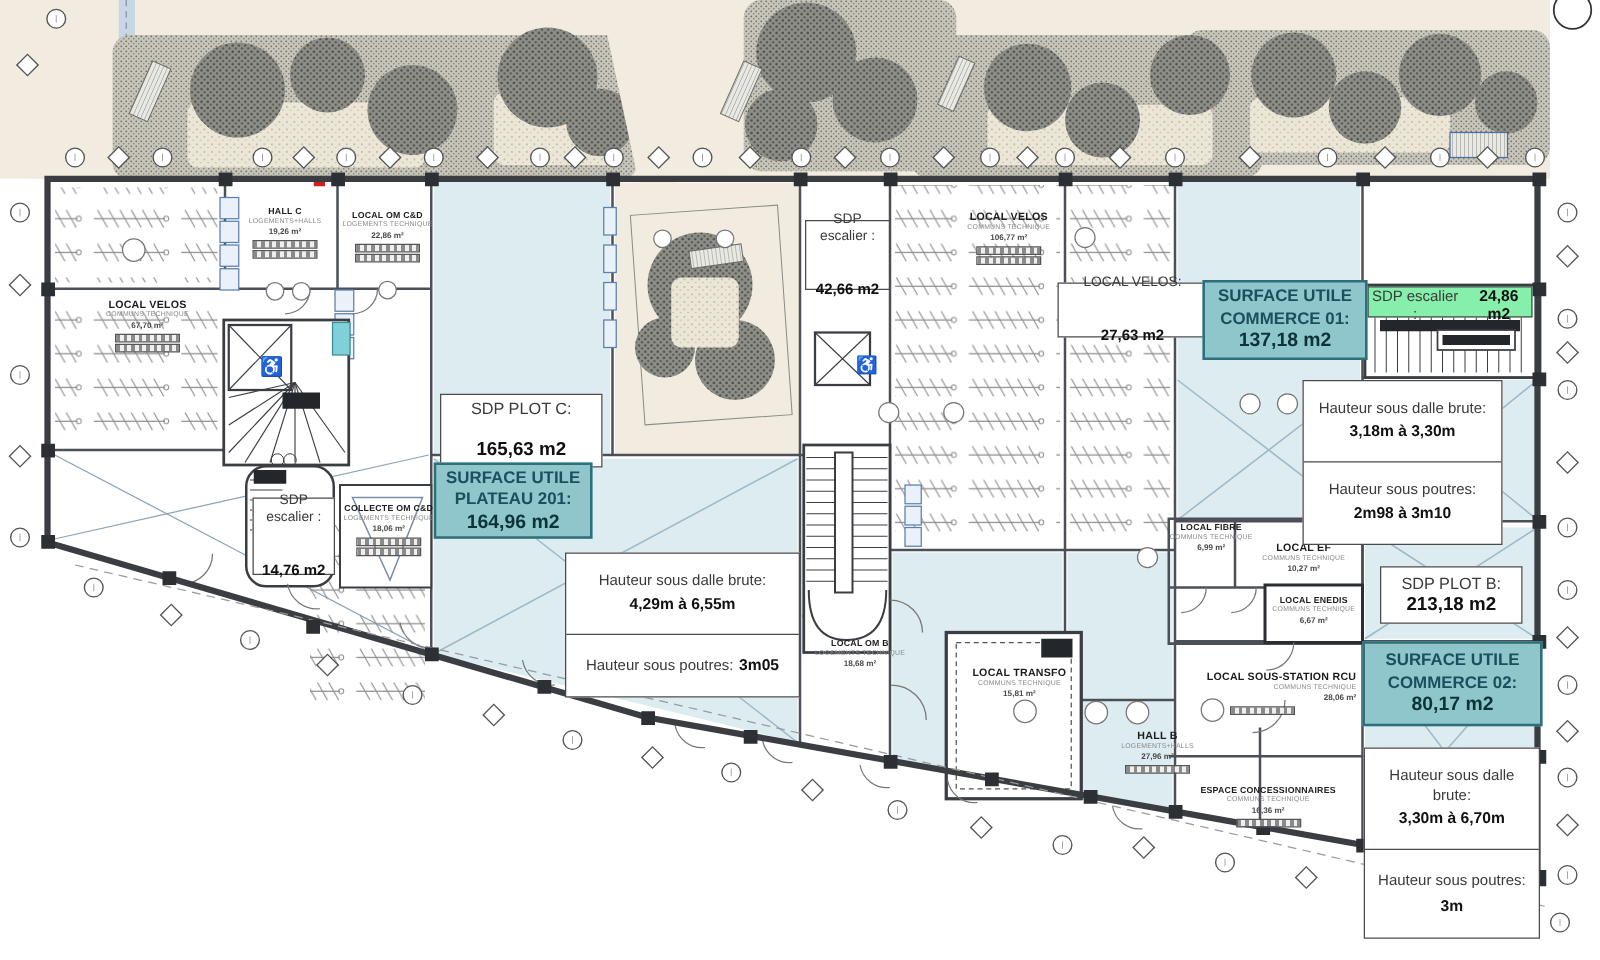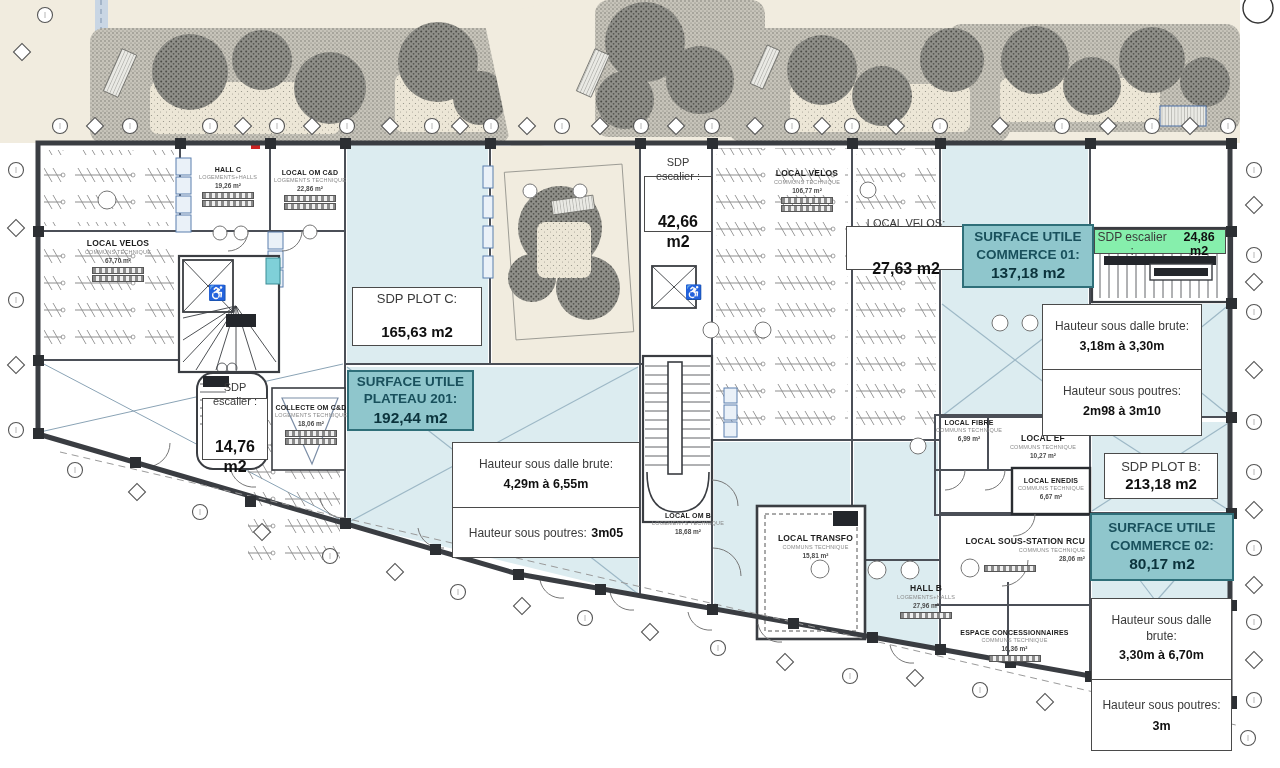--- a/index.html
+++ b/index.html
@@ -7,21 +7,21 @@
          font-family:"Liberation Sans",sans-serif;}
   .stage svg{position:absolute;left:0;top:0;}
 
   
   .wbox{position:absolute;background:#fff;border:1.6px solid #4a4a4a;color:#222;
         text-align:center;display:flex;flex-direction:column;justify-content:center;
         line-height:1.25;z-index:5;}
   .wbox .t{font-size:13px;color:#3a3a3a;}
   .wbox .v{font-size:15px;font-weight:bold;color:#101010;}
   .wbox.sm .t{font-size:11px;}
-  .wbox.sm .v{font-size:16px;margin-top:28px;}
+  .wbox.sm .v{font-size:12px;margin-top:28px;}
 
   
   .tbox{position:absolute;background:#8fc6cc;border:2.2px solid #2f6f79;
         text-align:center;display:flex;flex-direction:column;justify-content:center;
         line-height:1.3;z-index:5;}
   .tbox .t{font-size:13.5px;font-weight:bold;color:#19505c;}
   .tbox .v{font-size:15.5px;font-weight:bold;color:#0b333c;}
 
   
   .hbox{position:absolute;background:#fff;border:1.6px solid #4a4a4a;color:#222;
@@ -456,29 +456,29 @@
         <use href="#gbC" x="980" y="690"></use>
     <use href="#gbD" x="1045" y="702"></use>
         <use href="#gbC" x="1110" y="714"></use>
         <use href="#gbD" x="1175" y="728"></use>
     <use href="#gbC" x="45" y="15"></use>
         <use href="#gbD" x="22" y="52"></use>
   </g>
   <circle cx="1258" cy="8" r="15" fill="#fff" stroke="#333" stroke-width="1.4"></circle>
 </svg>
 
-  <div class="wbox" style="left:352px;top:287px;width:128px;height:57px;gap:16px;">
+  <div class="wbox" style="left:352px;top:315px;width:128px;height:57px;gap:16px;">
     <span class="t">SDP PLOT C:</span>
     <span class="v">165,63 m2</span>
   </div>
 
   <div class="tbox" style="left:347px;top:370px;width:123px;height:57px;">
     <span class="t">SURFACE UTILE</span>
     <span class="t">PLATEAU 201:</span>
-    <span class="v">192,44 m2</span>
+    <span class="v">164,96 m2</span>
   </div>
 
   <div class="hbox" style="left:452px;top:442px;width:186px;">
     <div class="sec">
       <span class="t">Hauteur sous dalle brute:</span>
       <span class="v">4,29m à 6,55m</span>
     </div>
     <div class="sec inline">
       <span class="t">Hauteur sous poutres:</span>
       <span class="v">3m05</span>

